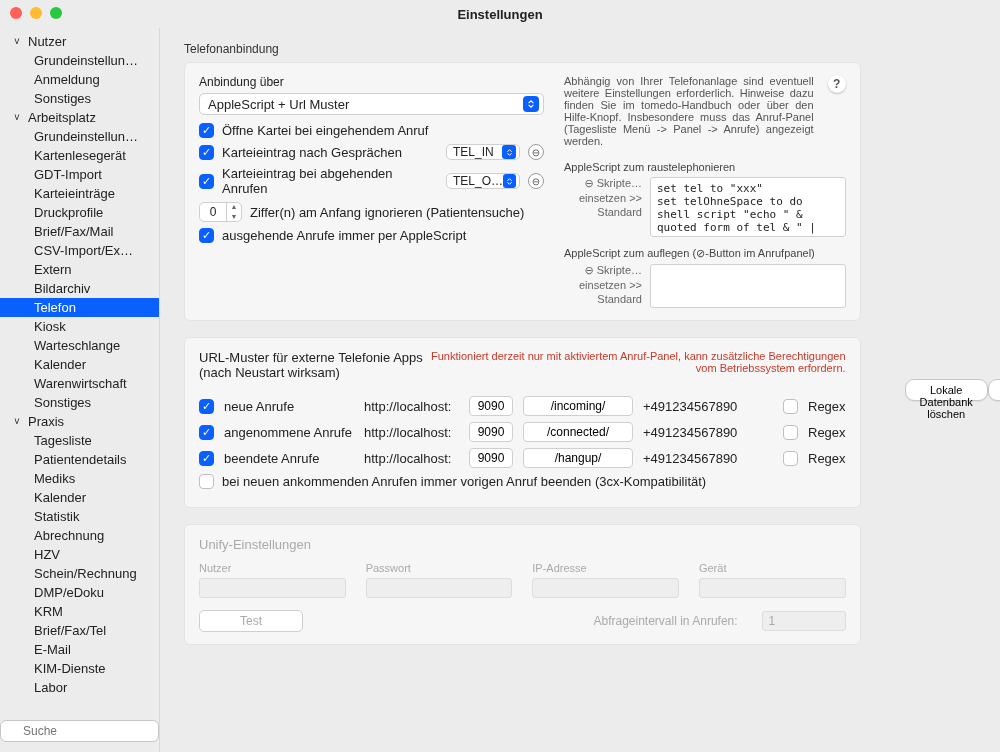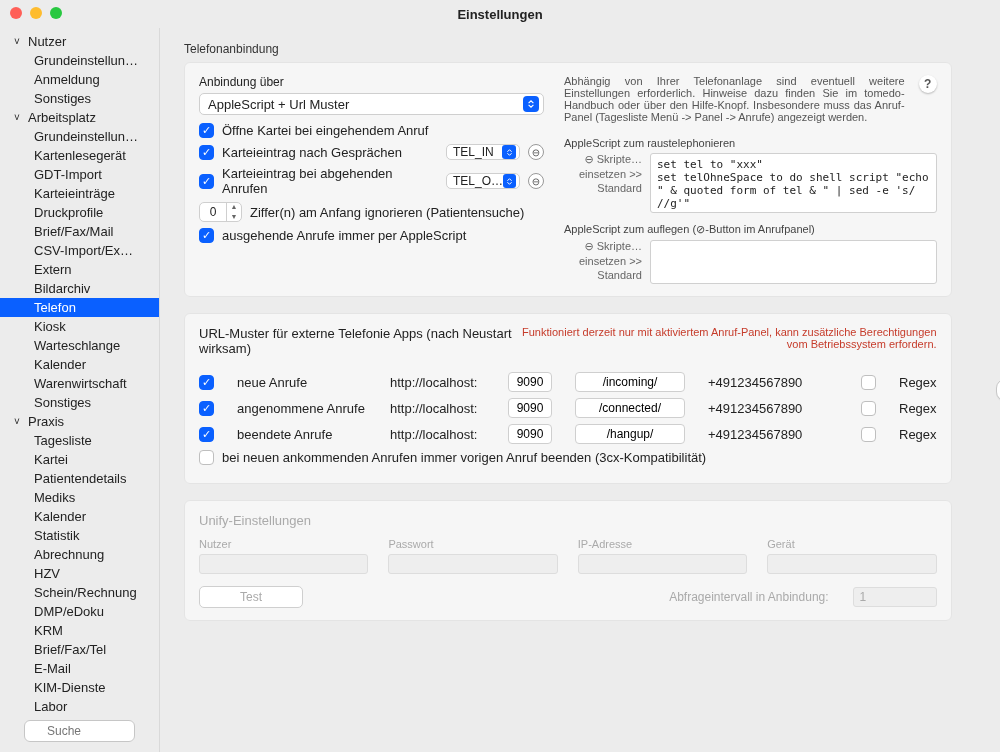--- a/index.html
+++ b/index.html
@@ -41,21 +41,21 @@
     display: flex;
     flex-direction: column;
     border-right: 1px solid #d9d9d9;
   }
   .tree { flex: 1; overflow-y: auto; padding-top: 4px; }
   .tree .grp { padding: 2px 6px 2px 14px; font-size: 13px; cursor: default; display:flex; align-items:center; gap:4px;}
   .tree .grp .chev { width:10px; display:inline-block; font-size:10px;}
   .tree .leaf { padding: 2px 6px 2px 34px; font-size: 13px; cursor: default; border-radius: 0; white-space: nowrap; overflow:hidden; text-overflow: ellipsis;}
   .tree .leaf.selected { background: #0a60ff; color: #fff; }
   .search {
-    padding: 6px 24px 10px;
+    padding: 6px 0 10px;
   }
   .searchbox {
     width: 100%;
     height: 22px;
     border: 1px solid #c6c6c6;
     border-radius: 6px;
     background: #fff;
     font-size: 12px;
     padding: 0 6px 0 22px;
     position: relative;
@@ -112,21 +112,21 @@
   .helpbtn{width:18px;height:18px;border-radius:50%;border:none;background:#fff;box-shadow:0 1px 2px rgba(0,0,0,.25);font-size:12px;font-weight:700;color:#555;flex:0 0 18px;display:flex;align-items:center;justify-content:center;}
   .script-title{font-size:11px;color:#444;margin:4px 0 4px;}
   .script-row{display:flex;gap:8px;}
   .script-left{width:78px;font-size:11px;color:#666;text-align:right;}
   .script-left .line{margin-bottom:2px;}
   .script-box{flex:1;background:#fff;border:1px solid #d0d0d0;border-radius:3px;height:60px;font-family:Menlo,Consolas,monospace;font-size:11px;padding:4px 6px;overflow:hidden;white-space:pre-wrap;}
 
   .panel .heading{font-size:13px;margin-bottom:10px;}
   .panel .warn{color:#c63b2a;font-size:11px;float:right;text-align:right;max-width:420px;}
   .clear{clear:both;}
-  .url-row{display:flex;align-items:center;gap:23px;font-size:13px;margin:6px 0;}
+  .url-row{display:flex;align-items:center;gap:10px;font-size:13px;margin:6px 0;}
   .url-row .lbl{width:130px;}
   .url-row .host{width:95px;}
   .url-row .port{width:44px;background:#fff;border:0.5px solid #cfcfcf;border-radius:4px;height:20px;text-align:center;font-size:12px;}
   .url-row .path{width:110px;background:#fff;border:0.5px solid #cfcfcf;border-radius:4px;height:20px;text-align:center;font-size:12px;}
   .url-row .num{width:130px;}
   .panel.unify .heading2{font-size:13px;color:#aaa;margin-bottom:10px;}
   .unify-grid{display:flex;gap:20px;}
   .unify-col{flex:1;}
   .unify-col .lab{font-size:11px;color:#aaa;margin-bottom:4px;}
   .unify-col .inp{height:20px;background:#eee;border:0.5px solid #ddd;border-radius:3px;}
@@ -189,21 +189,20 @@
         <div class="leaf">Kiosk</div>
         <div class="leaf">Warteschlange</div>
         <div class="leaf">Kalender</div>
         <div class="leaf">Warenwirtschaft</div>
         <div class="leaf">Sonstiges</div>
         <div class="grp">
           <span class="chev">˅</span>
           <span>Praxis</span>
         </div>
         <div class="leaf">Tagesliste</div>
-        <div class="leaf">Kartei</div>
         <div class="leaf">Patientendetails</div>
         <div class="leaf">Mediks</div>
         <div class="leaf">Kalender</div>
         <div class="leaf">Statistik</div>
         <div class="leaf">Abrechnung</div>
         <div class="leaf">HZV</div>
         <div class="leaf">Schein/Rechnung</div>
         <div class="leaf">DMP/eDoku</div>
         <div class="leaf">KRM</div>
         <div class="leaf">Brief/Fax/Tel</div>
@@ -375,21 +374,21 @@
           <div class="lab">IP-Adresse</div>
           <div class="inp"></div>
         </div>
         <div class="unify-col">
           <div class="lab">Gerät</div>
           <div class="inp"></div>
         </div>
       </div>
       <div class="unify-bottom">
         <button class="btn-flat">Test</button>
-        <span class="interval-lab">Abfrageintervall in Anbindung:</span>
+        <span class="interval-lab">Abfrageintervall in Anrufen:</span>
         <input class="interval-inp" value="1" style="">
       </div>
     </div>
 
   </div>
 
   <div class="footer">
     <button class="btn">Lokale Datenbank löschen</button>
     <span class="spacer"></span>
     <button class="btn">Aktualisieren</button>

